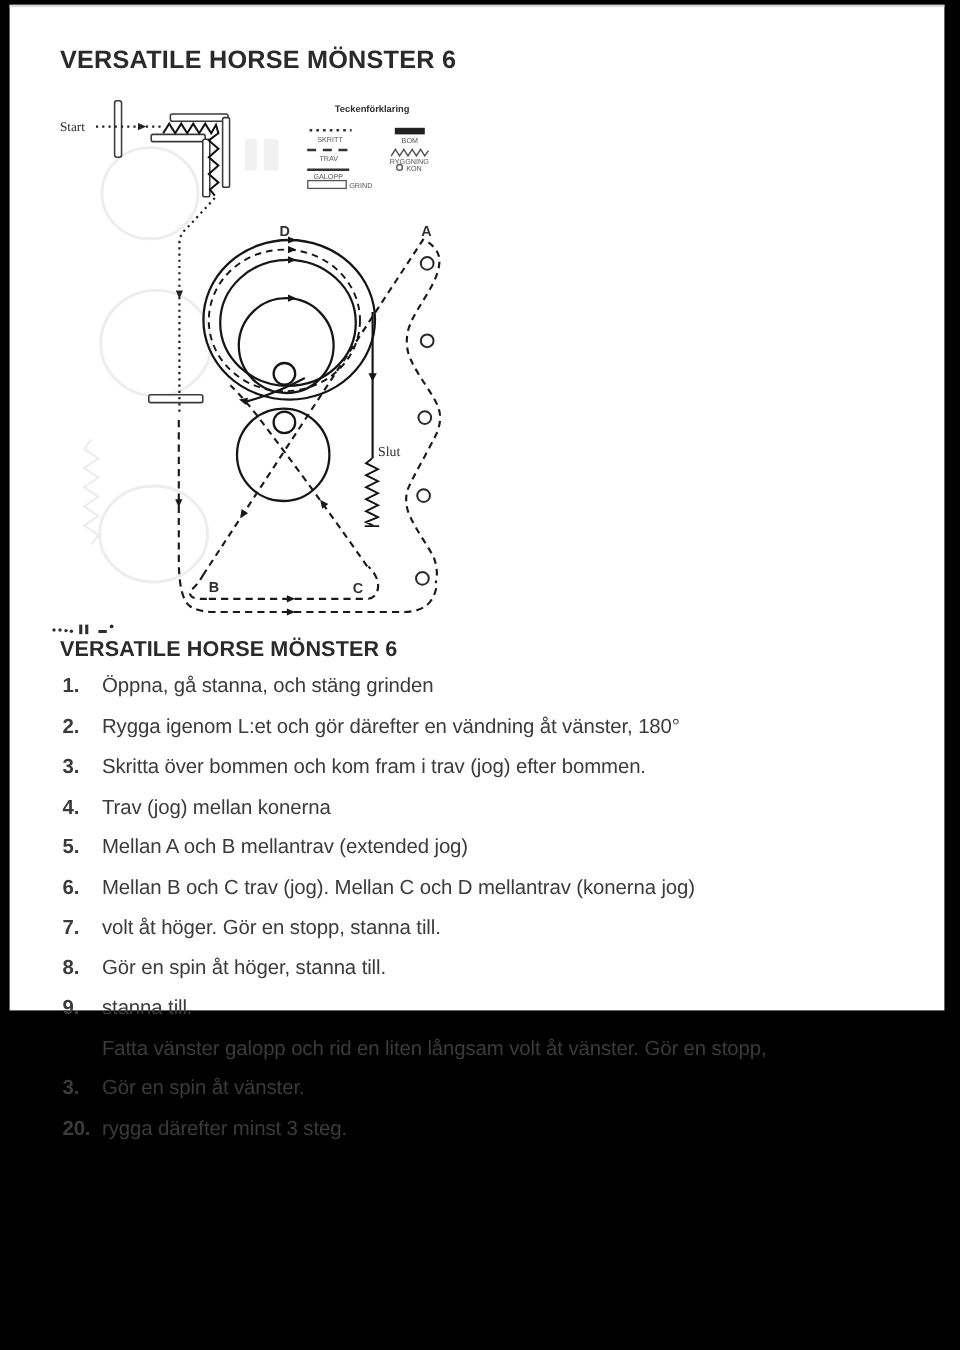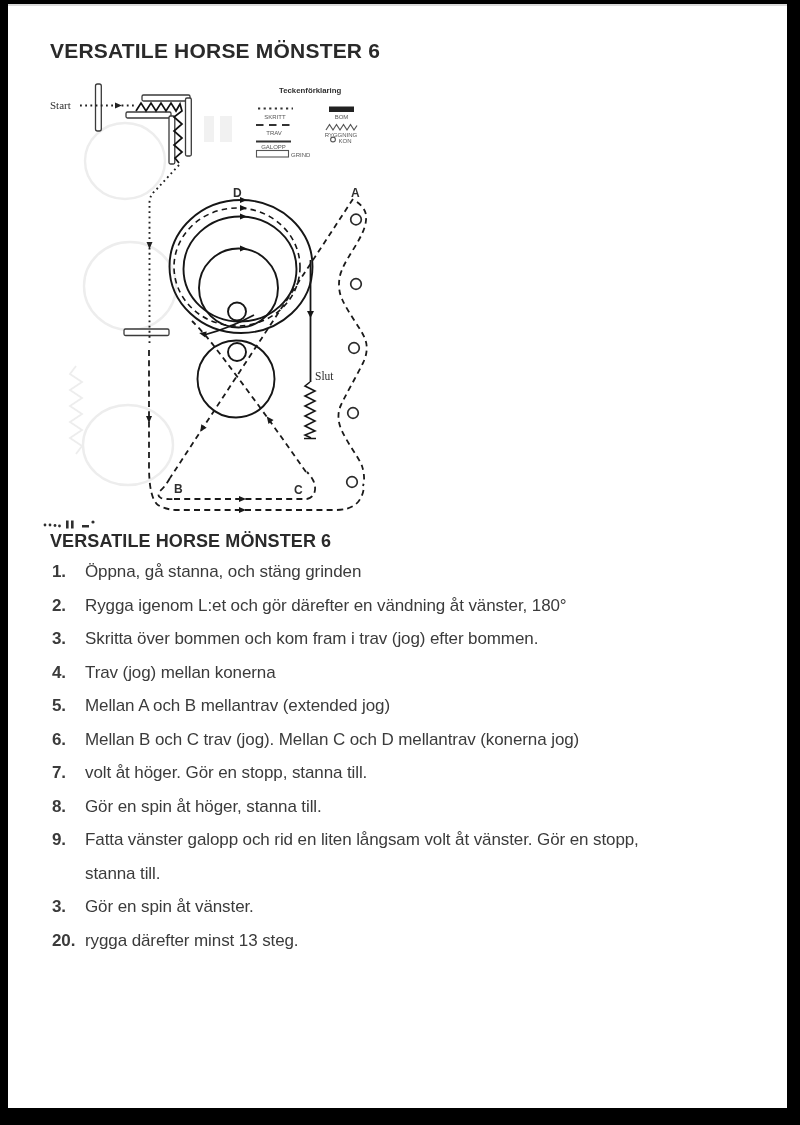--- a/index.html
+++ b/index.html
@@ -1,21 +1,21 @@
 <!DOCTYPE html>
 <html><head>
 <meta charset="utf-8">
 <style>
   html,body{margin:0;padding:0;}
   body{
     width:800px;height:1125px;background:#000;position:relative;overflow:hidden;
     font-family:"Liberation Sans",sans-serif;
   }
   .page{
-    position:absolute;left:8px;top:4px;width:779px;height:1104px;background:#ffffff;
+    position:absolute;left:8px;top:4px;width:779px;height:838px;background:#ffffff;
     border-top:2px solid #dadada;box-sizing:border-box;
   }
   .title1{
     position:absolute;left:42px;top:33px;font-size:21px;font-weight:bold;color:#2a2a2a;
     letter-spacing:0.2px;white-space:nowrap;
   }
   .title2{
     position:absolute;left:42px;top:525px;font-size:18px;font-weight:bold;color:#2a2a2a;
     letter-spacing:0.1px;white-space:nowrap;
   }
@@ -226,31 +226,31 @@
     </div>
     <div class="item">
       <div class="num">8.</div>
       <div class="lines">
           <div class="line">Gör en spin åt höger, stanna till.</div>
         </div>
     </div>
     <div class="item">
       <div class="num">9.</div>
       <div class="lines">
+        <div class="line">stanna till.</div>
         <div class="line">Fatta vänster galopp och rid en liten långsam volt åt vänster. Gör en stopp,</div>
-        <div class="line">stanna till.</div>
       </div>
     </div>
     <div class="item">
       <div class="num">3.</div>
       <div class="lines">
           <div class="line">Gör en spin åt vänster.</div>
         </div>
     </div>
     <div class="item">
       <div class="num">20.</div>
       <div class="lines">
-        <div class="line">rygga därefter minst 13 steg.</div>
+        <div class="line">rygga därefter minst 3 steg.</div>
       </div>
     </div>
   </div>
 
 </div>
 
 </body></html>

